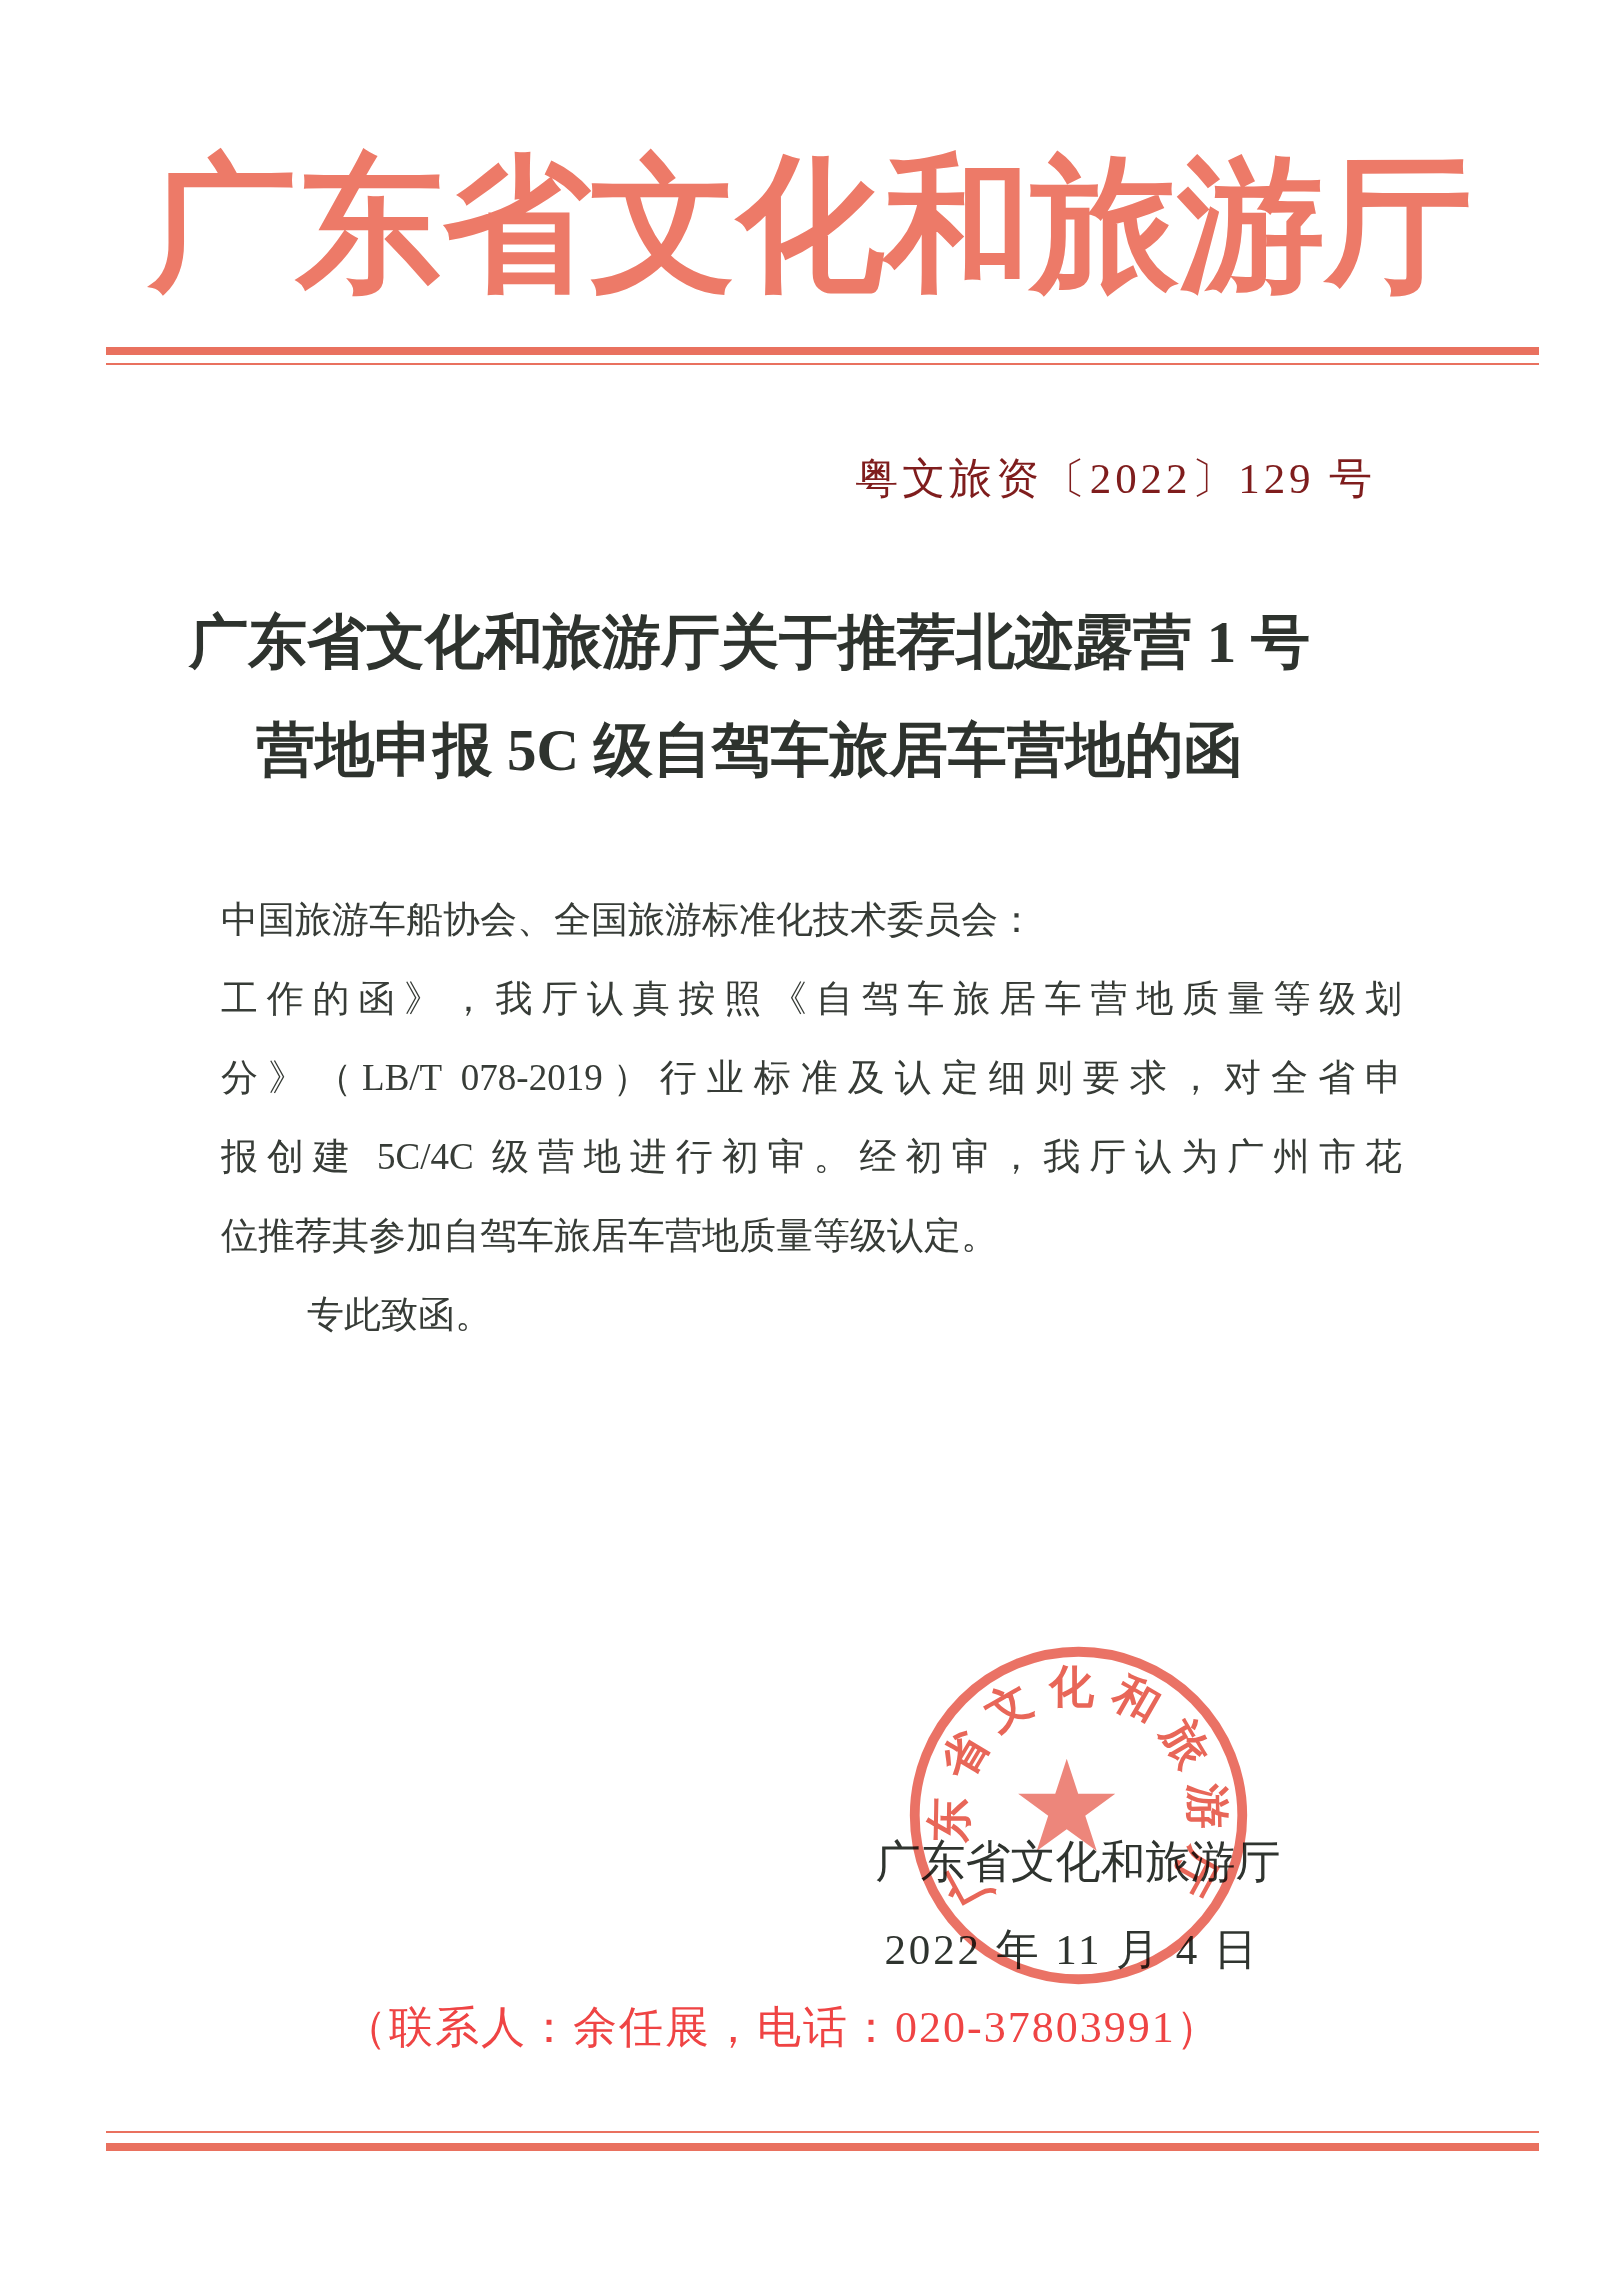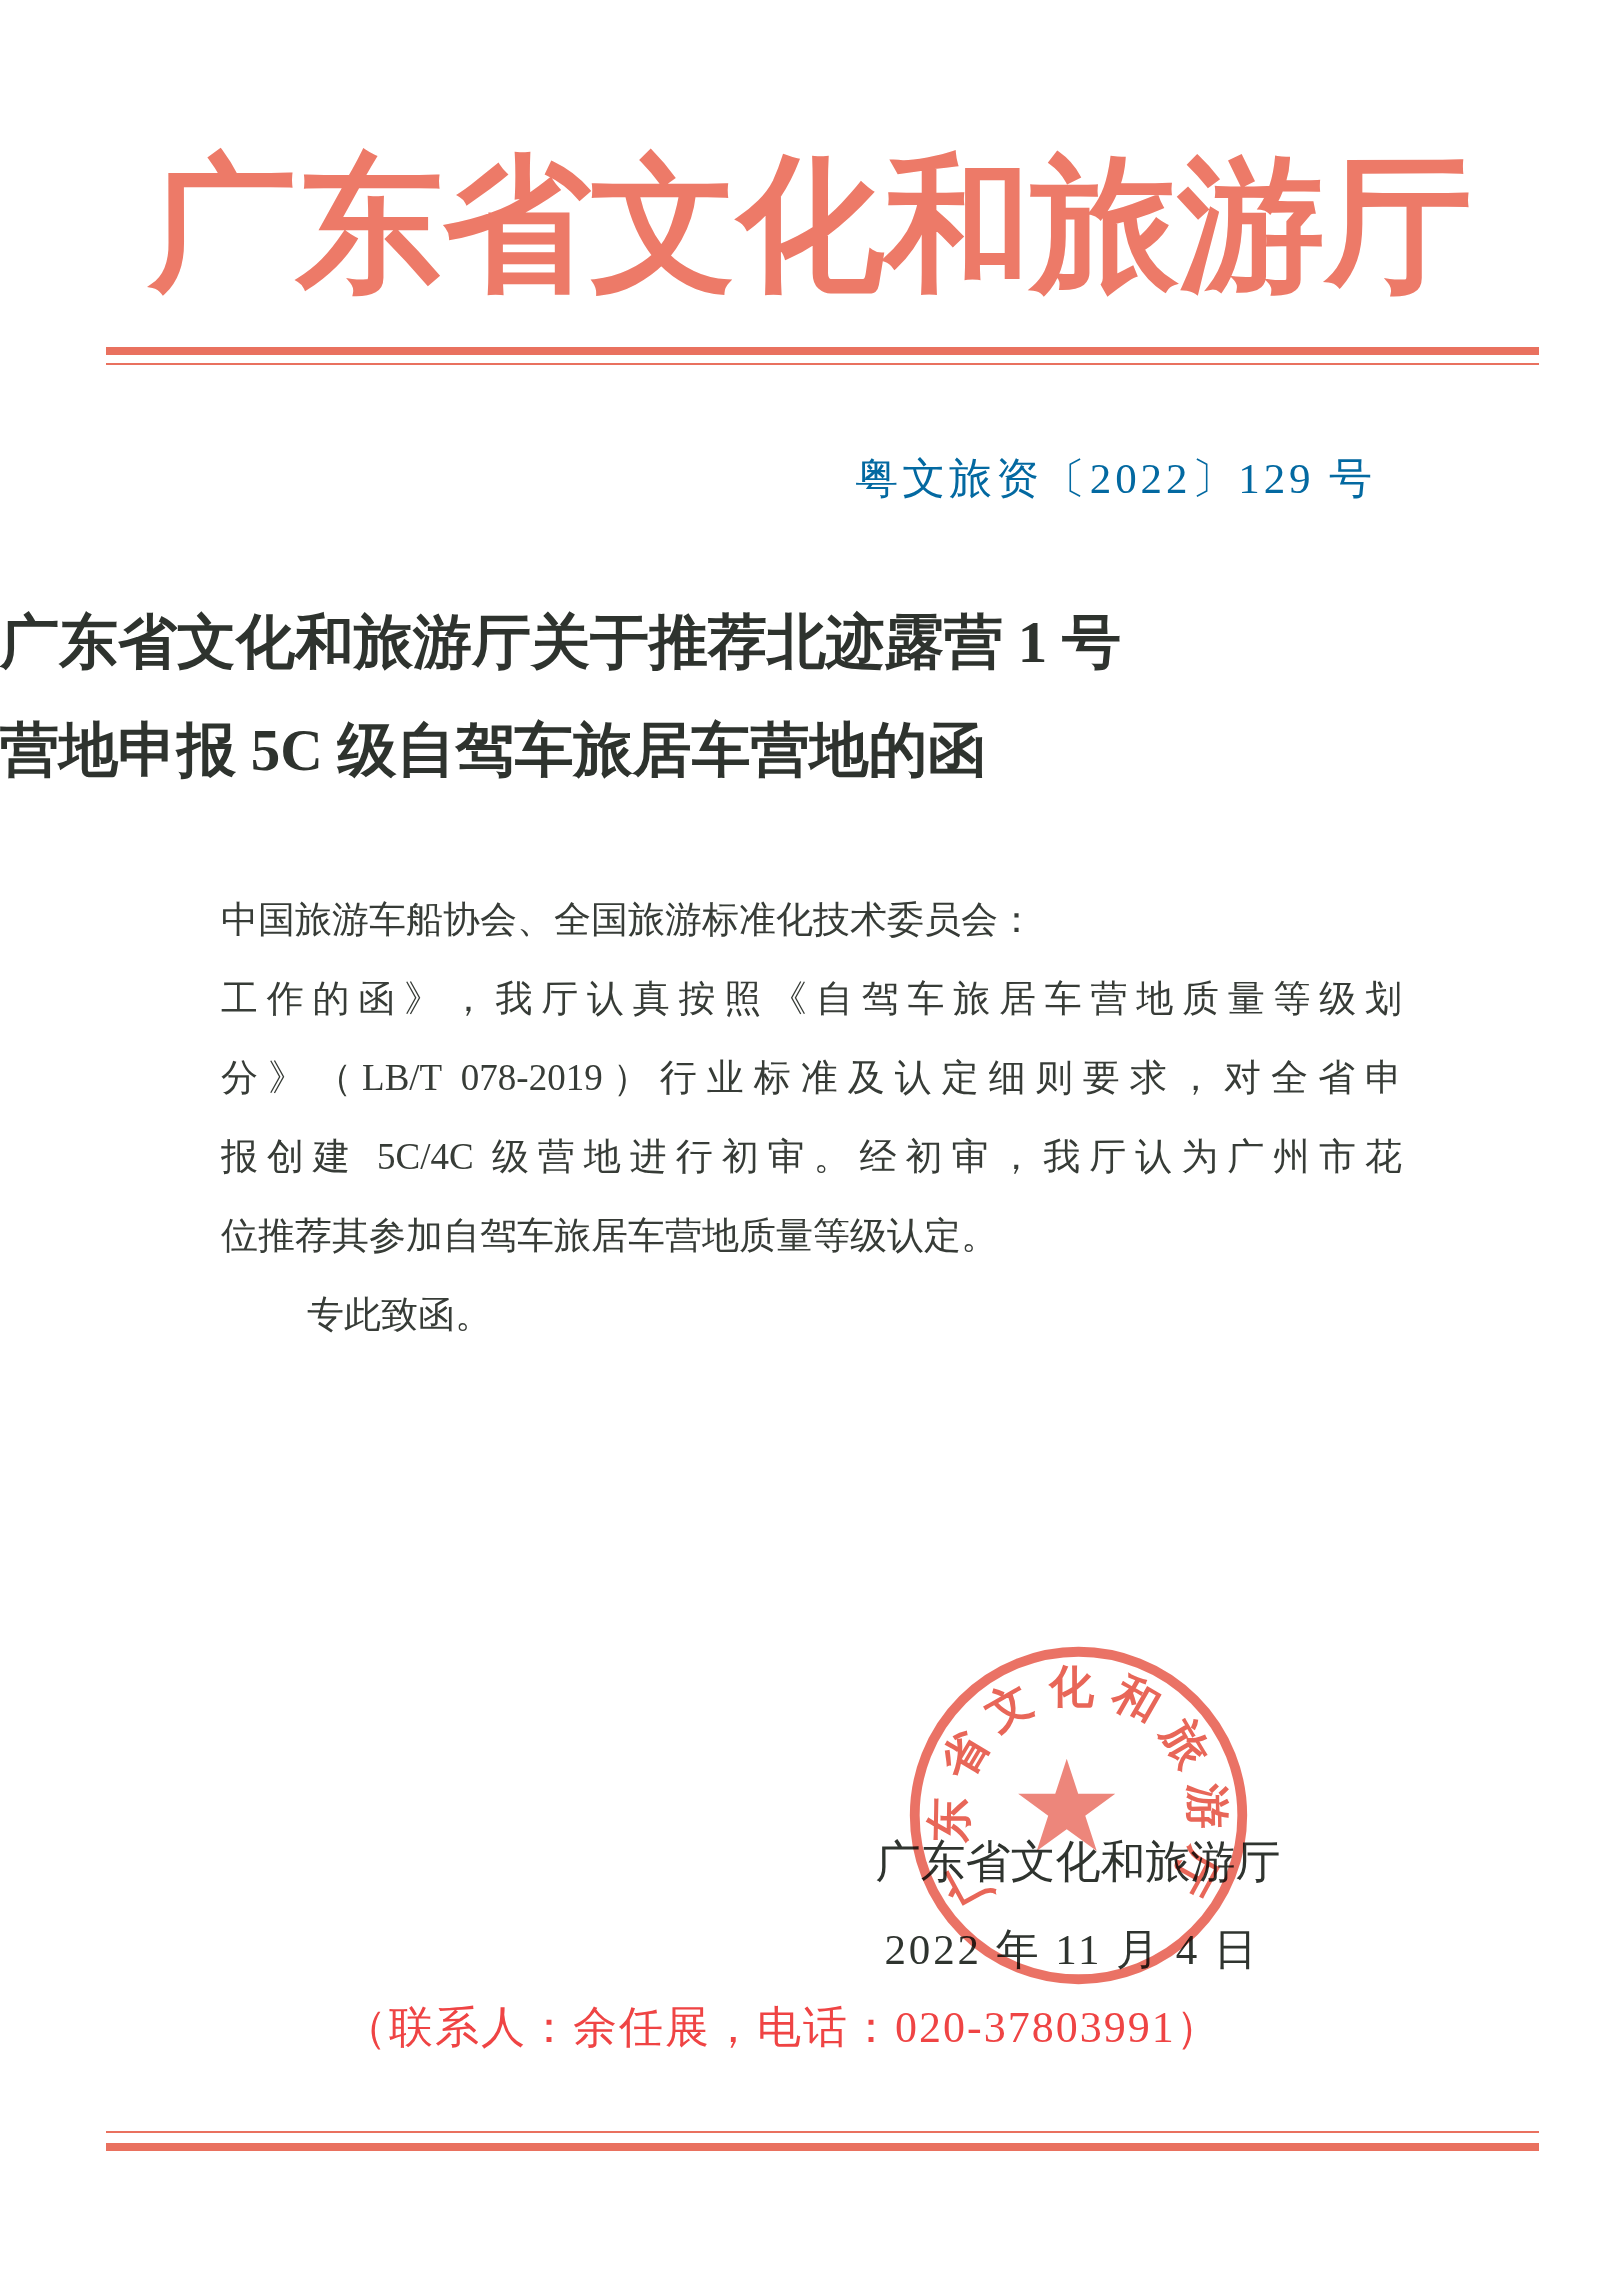--- a/index.html
+++ b/index.html
@@ -23,25 +23,26 @@
   }
   .rule{position:absolute;left:106px;width:1433px;background:#e9715f;}
   .rule-top-thick{top:347px;height:7.8px;}
   .rule-top-thin{top:363px;height:2px;}
   .rule-bottom-thin{top:2131px;height:2px;}
   .rule-bottom-thick{top:2143px;height:7.8px;}
   .doc-number{
     position:absolute;top:449px;right:245px;
     font-size:43px;line-height:59px;
     letter-spacing:3.9px;
-    color:#0369a1;
+    color:#7f1d1d;
     white-space:nowrap;
   }
   .doc-title{
     position:absolute;top:588px;left:0;width:1499px;
+    text-align:center;
     font-weight:bold;
     color:#2e332e;
     font-size:59px;line-height:108px;
   }
   .body-block{
     position:absolute;top:880px;left:221px;width:1181px;
     font-size:37px;
     color:#373c37;
   }
   .bline{height:79px;line-height:79px;white-space:nowrap;}

